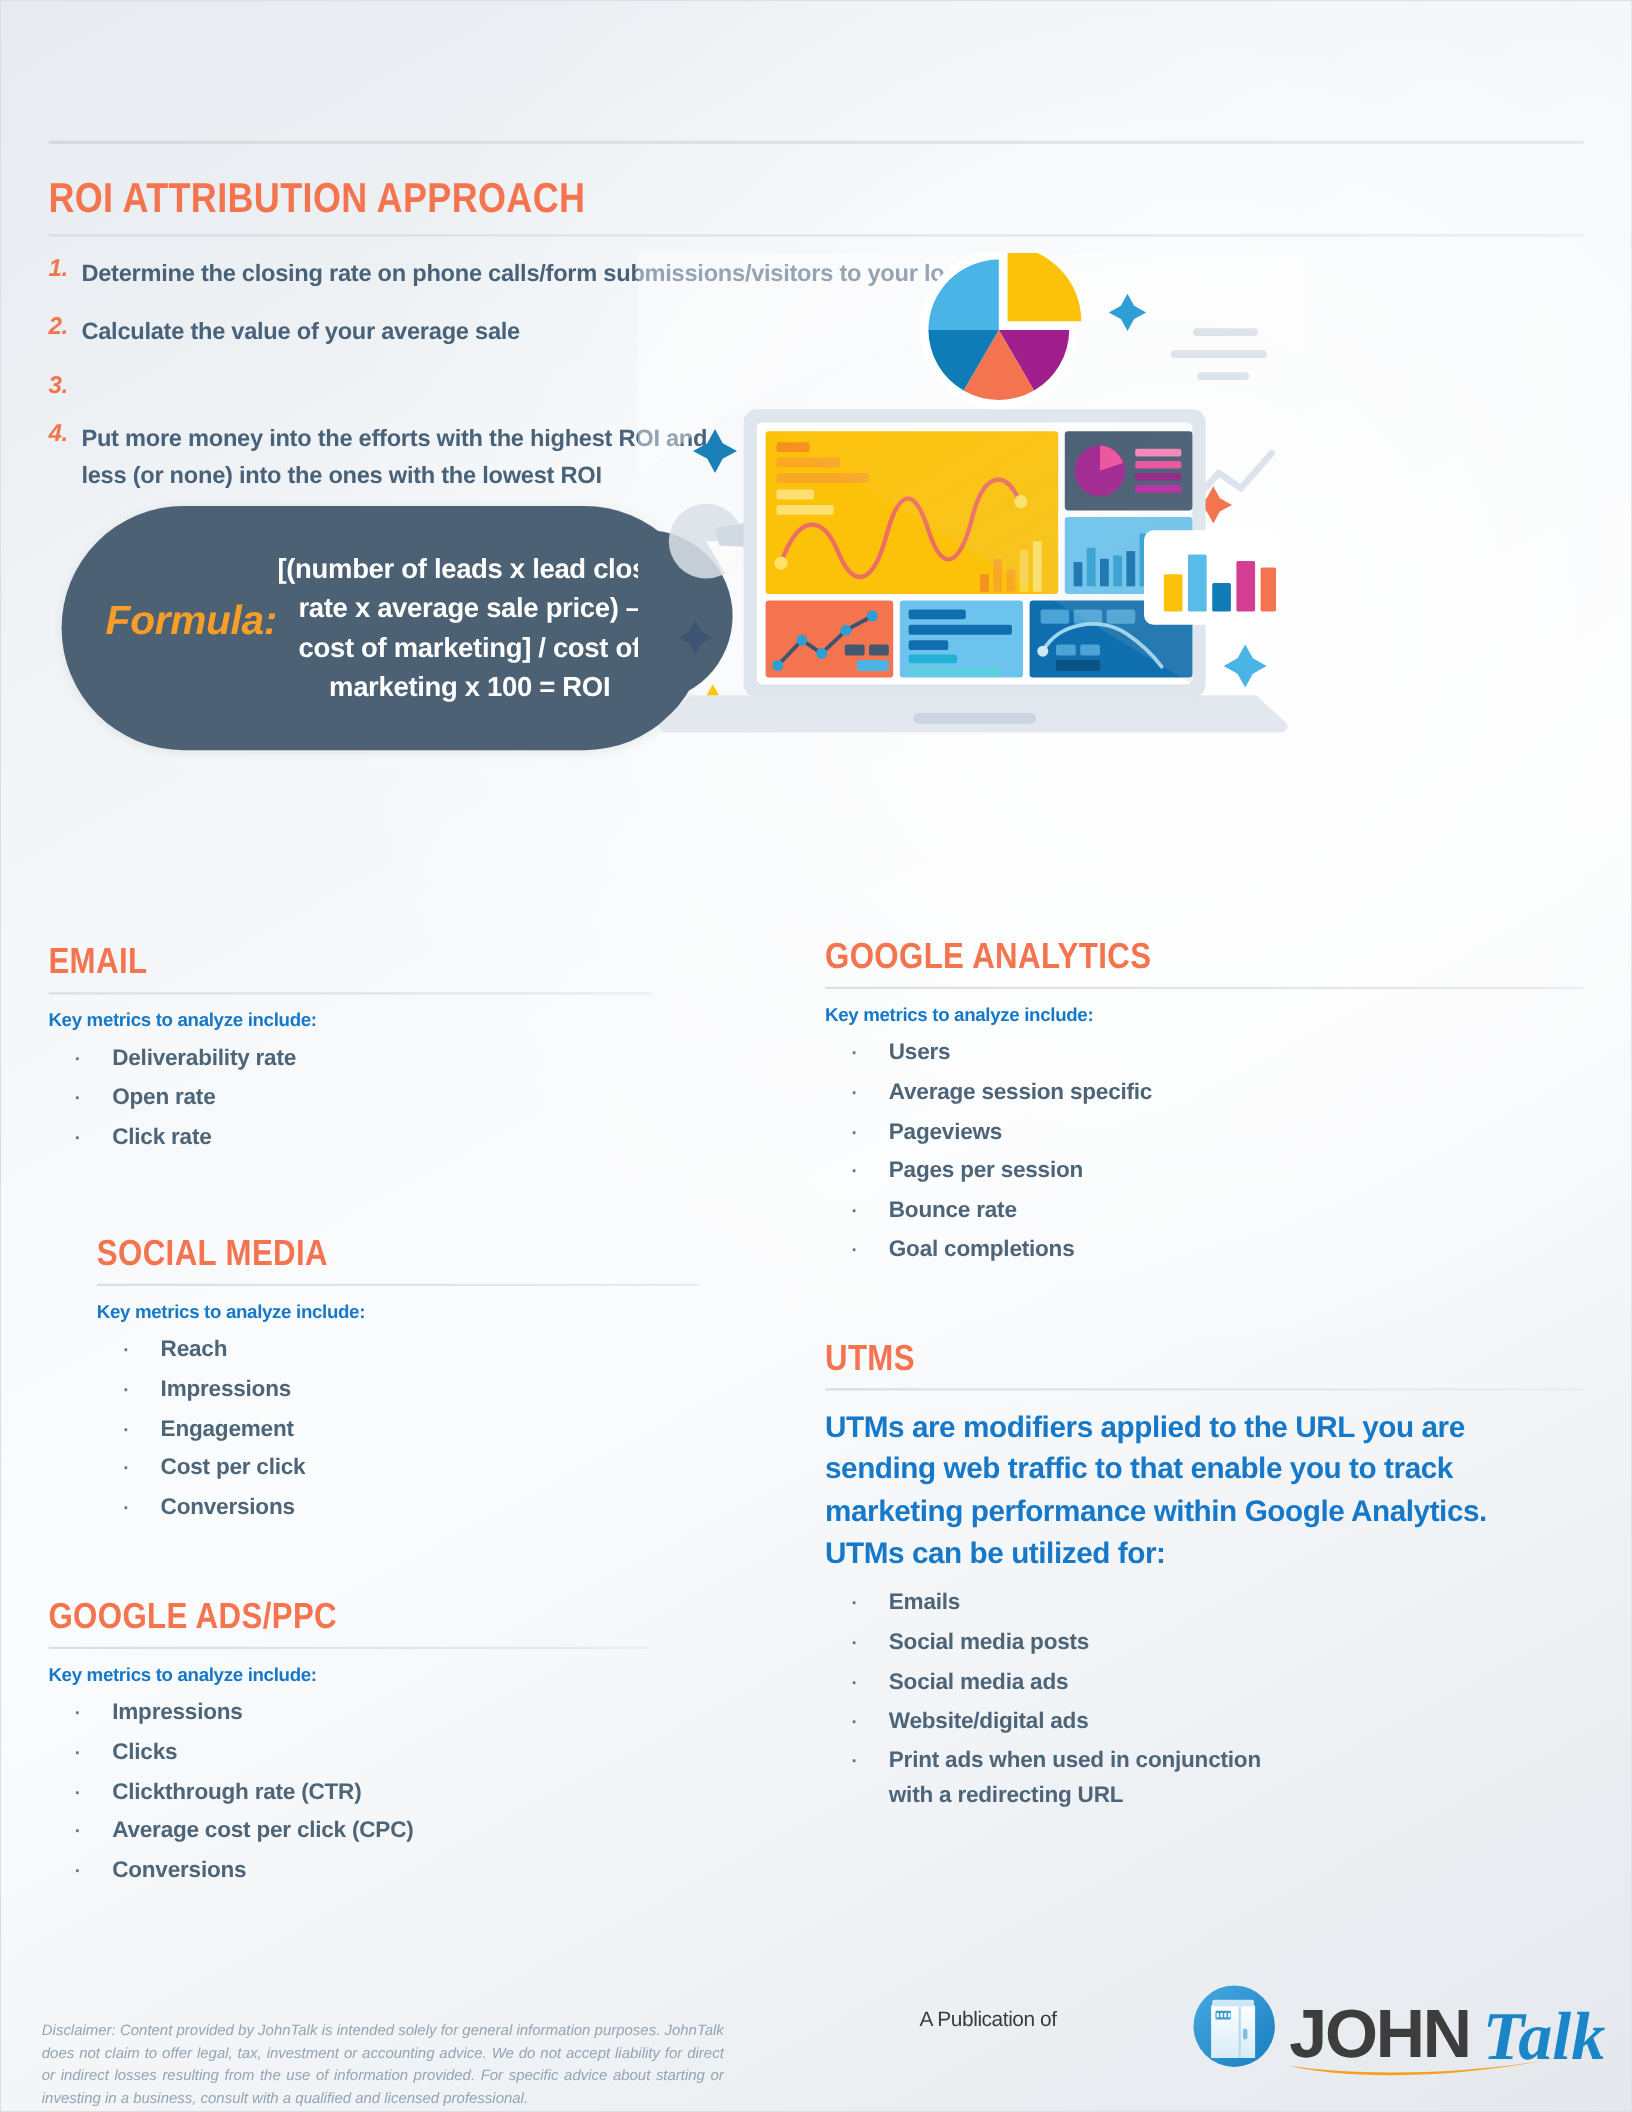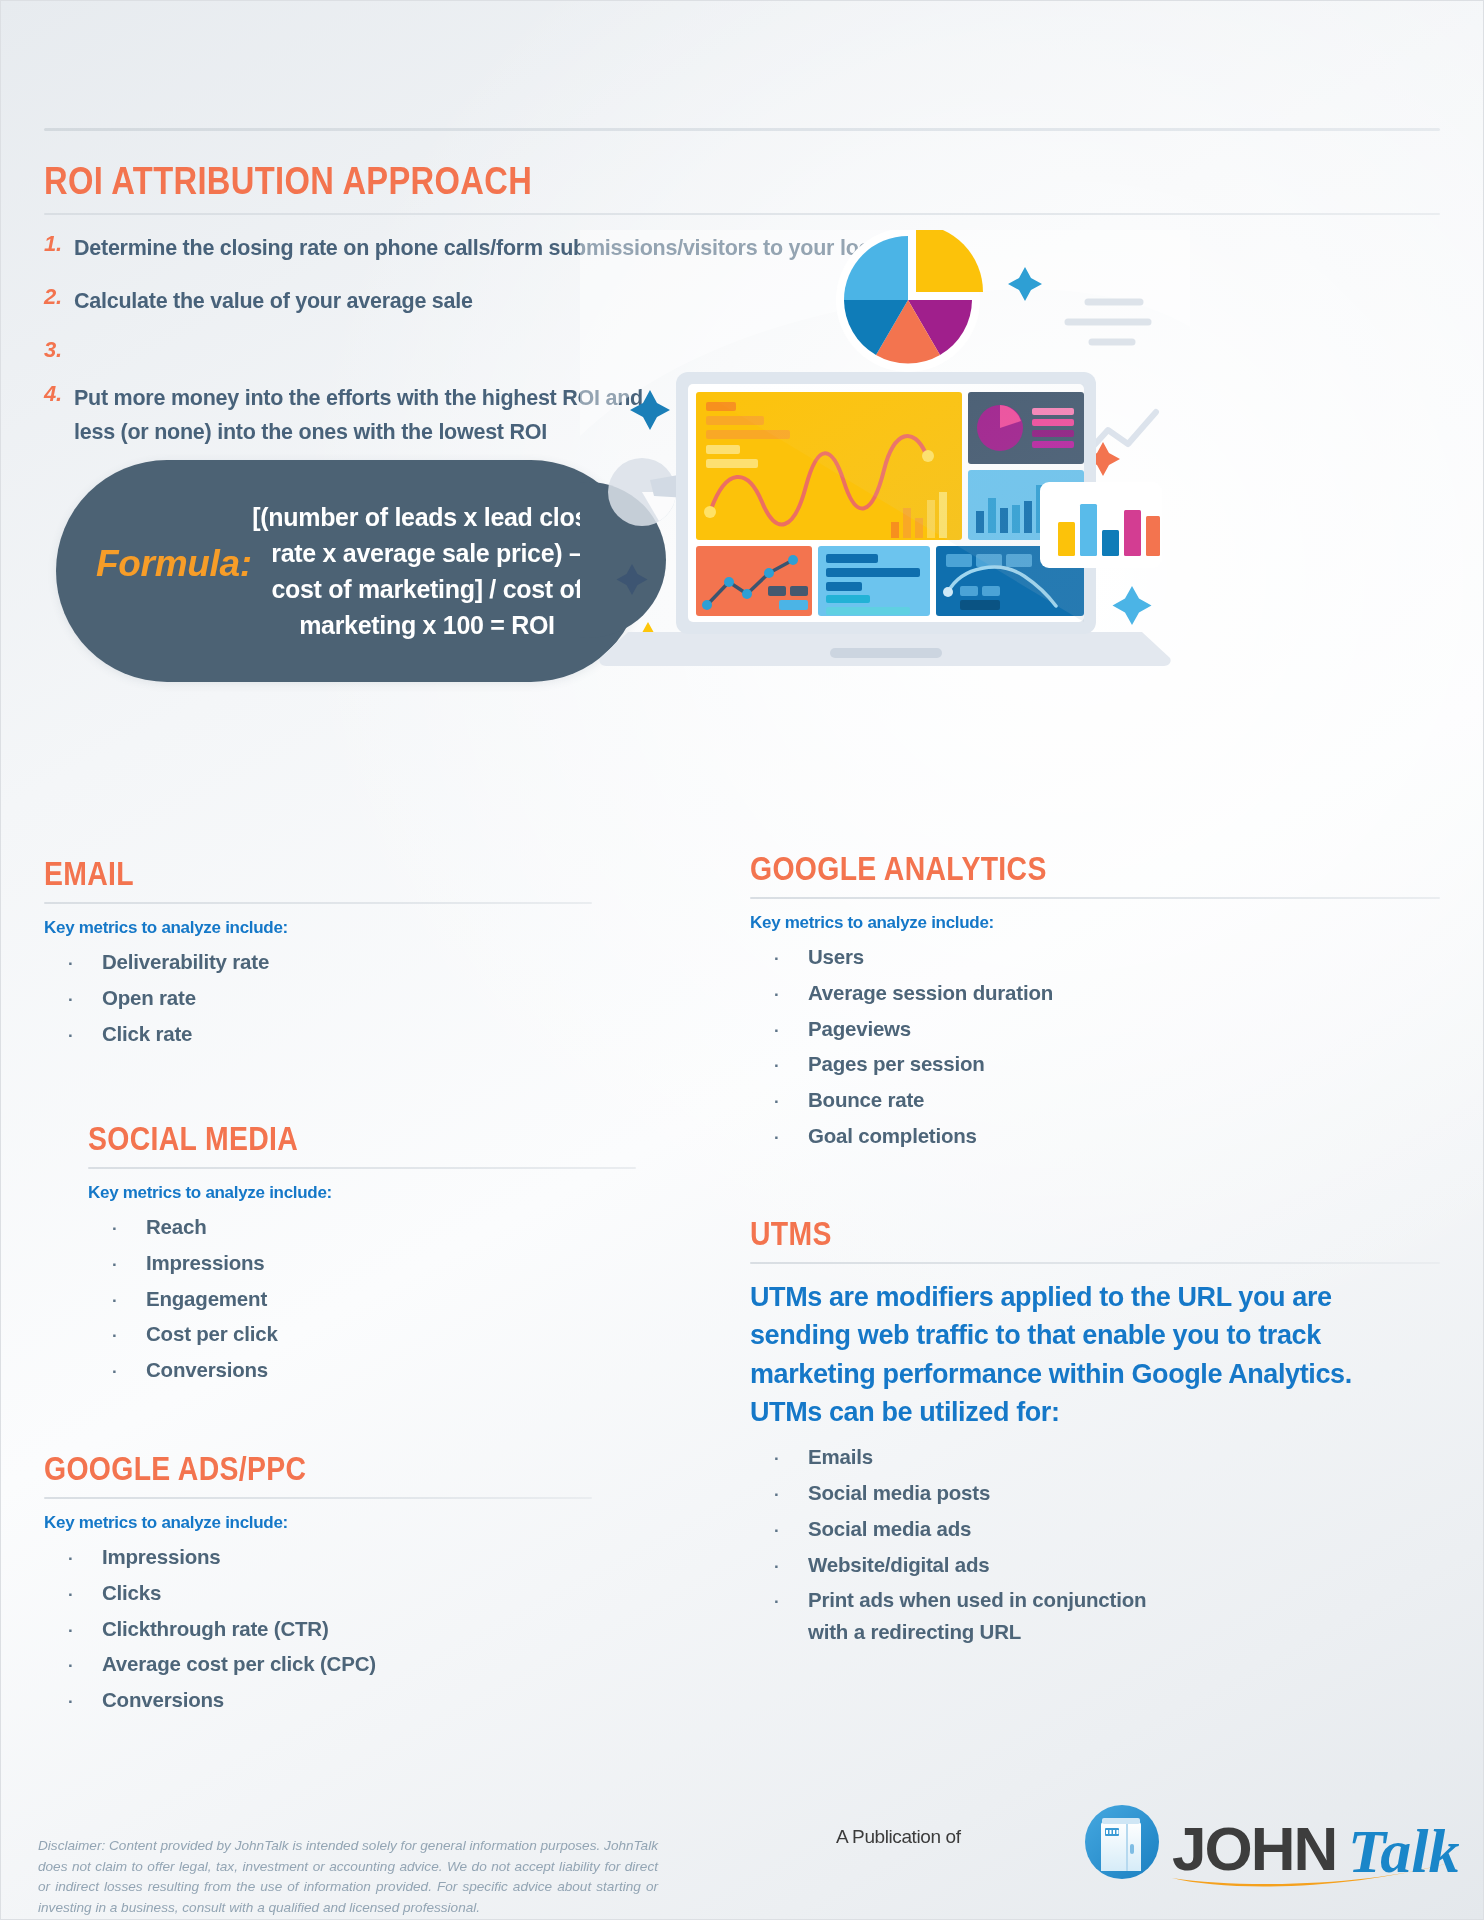--- a/index.html
+++ b/index.html
@@ -508,21 +508,21 @@
     <div class="sec-head">GOOGLE ANALYTICS</div>
     <div class="sec-rule"></div>
     <div class="metric-sub">Key metrics to analyze include:</div>
     <ul class="metric-list">
       <li>
         <span class="bullet-dot">·</span>
         <span class="li-text">Users</span>
       </li>
       <li>
         <span class="bullet-dot">·</span>
-        <span class="li-text">Average session duration</span>
+        <span class="li-text">Average session specific</span>
       </li>
       <li>
         <span class="bullet-dot">·</span>
         <span class="li-text">Pageviews</span>
       </li>
       <li>
         <span class="bullet-dot">·</span>
         <span class="li-text">Pages per session</span>
       </li>
       <li>

